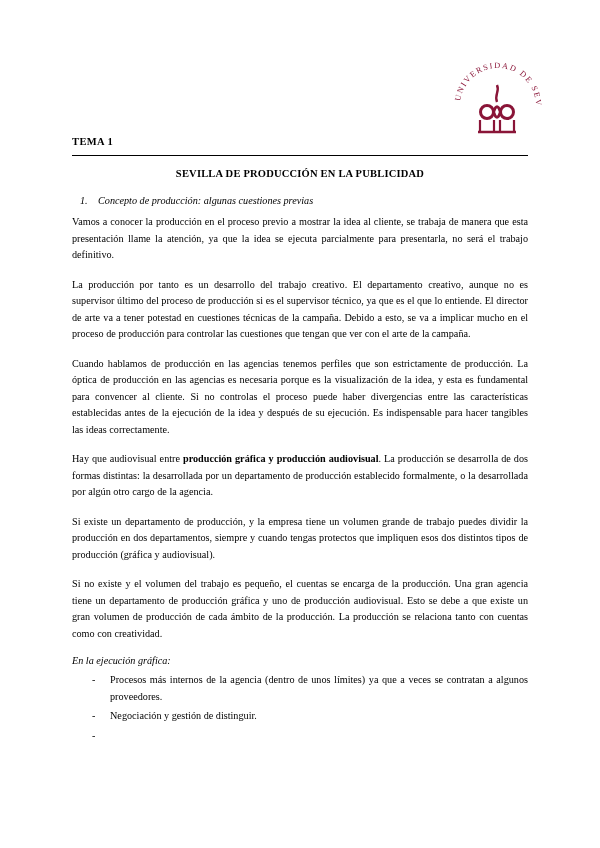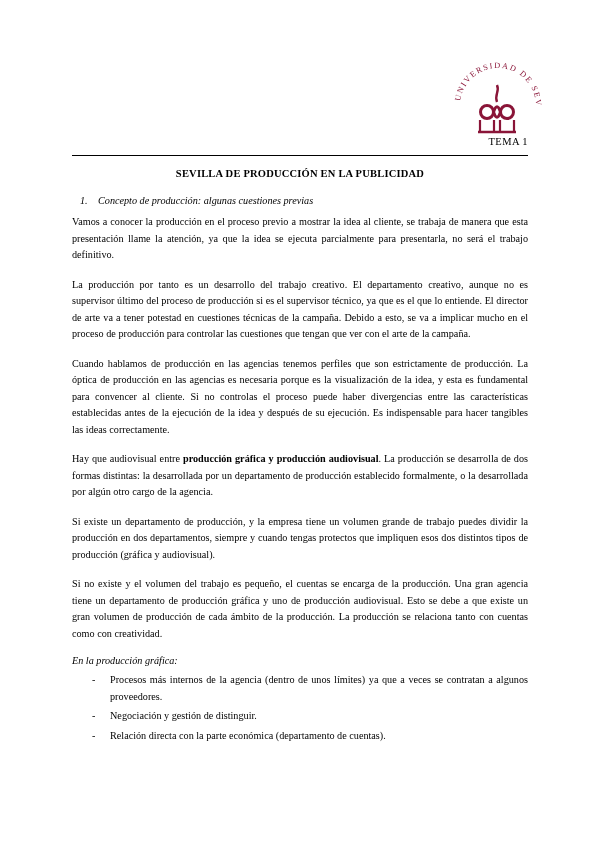--- a/index.html
+++ b/index.html
@@ -34,22 +34,22 @@
   .logo svg { display: block; }
 
   .content {
     position: absolute;
     left: 72px;
     top: 136px;
     width: 456px;
   }
 
   .doc-title {
-    text-align: right;
-    font-weight: normal;
+    text-align: left;
+    font-weight: bold;
     font-size: 10.5px;
     letter-spacing: 0.4px;
     margin: 0 0 8px 0;
   }
   .rule {
     border: none;
     border-top: 1px solid #000;
     margin: 6px 0 12px 0;
     height: 0;
   }
@@ -150,31 +150,30 @@
     <p class="para">La producción por tanto es un desarrollo del trabajo creativo. El departamento creativo, aunque no es supervisor último del proceso de producción si es el supervisor técnico, ya que es el que lo entiende. El director de arte va a tener potestad en cuestiones técnicas de la campaña. Debido a esto, se va a implicar mucho en el proceso de producción para controlar las cuestiones que tengan que ver con el arte de la campaña.</p>
     <p class="para">Cuando hablamos de producción en las agencias tenemos perfiles que son estrictamente de producción. La óptica de producción en las agencias es necesaria porque es la visualización de la idea, y esta es fundamental para convencer al cliente. Si no controlas el proceso puede haber divergencias entre las características establecidas antes de la ejecución de la idea y después de su ejecución. Es indispensable para hacer tangibles las ideas correctamente.</p>
 
     <p class="para">
       <span>Hay que audiovisual entre </span><b>producción gráfica y producción audiovisual</b><span>. La producción se desarrolla de dos formas distintas: la desarrollada por un departamento de producción establecido formalmente, o la desarrollada por algún otro cargo de la agencia.</span>
     </p>
 
     <p class="para">Si existe un departamento de producción, y la empresa tiene un volumen grande de trabajo puedes dividir la producción en dos departamentos, siempre y cuando tengas protectos que impliquen esos dos distintos tipos de producción (gráfica y audiovisual).</p>
     <p class="para">Si no existe y el volumen del trabajo es pequeño, el cuentas se encarga de la producción. Una gran agencia tiene un departamento de producción gráfica y uno de producción audiovisual. Esto se debe a que existe un gran volumen de producción de cada ámbito de la producción. La producción se relaciona tanto con cuentas como con creatividad.</p>
 
-    <p class="sub-italic">En la producción gráfica:</p>
+    <p class="sub-italic">En la ejecución gráfica:</p>
 
     <ul class="dashlist">
       <li>
         <span class="dash">-</span>
         <span>Procesos más internos de la agencia (dentro de unos límites) ya que a veces se contratan a algunos proveedores.</span>
       </li>
       <li>
         <span class="dash">-</span>
         <span>Negociación y gestión de distinguir.</span>
       </li>
       <li>
         <span class="dash">-</span>
-        <span>Relación directa con la parte económica (departamento de cuentas).</span>
       </li>
     </ul>
 
   </div>
 </div>
 
 </body></html>

